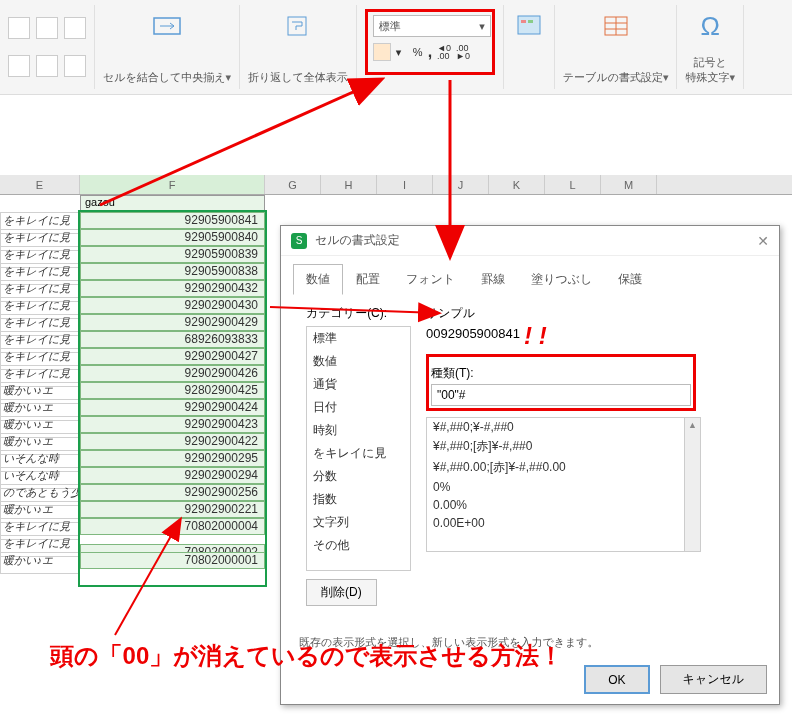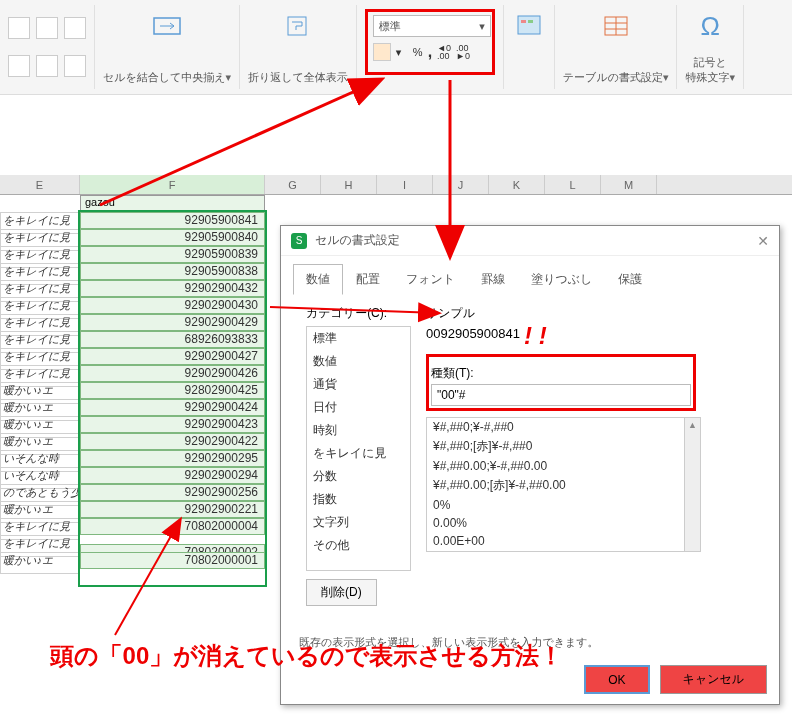--- a/index.html
+++ b/index.html
@@ -57,21 +57,21 @@
 .exclaim { color: #e00; font-size: 24px; font-weight: bold; font-style: italic; }
 .type-lbl { font-size: 12px; margin-top: 6px; }
 .type-input { width: 260px; border: 1px solid #bbb; padding: 3px 5px; font-size: 12px; margin-top: 2px; }
 .type-box { border: 3px solid #e00; padding: 2px 2px; display: inline-block; margin-top: 4px; }
 .fmt-list { border: 1px solid #ccc; width: 275px; height: 135px; margin-top: 6px; overflow: hidden; position: relative; }
 .fmt-item { padding: 2px 6px; font-size: 12px; color: #333; }
 .fmt-scroll { position: absolute; right: 0; top: 0; width: 16px; height: 100%; background: #eee; border-left: 1px solid #ccc; }
 .fmt-scroll::before { content: "▲"; position: absolute; top: 2px; left: 3px; font-size: 9px; color: #888; }
 .dlg-note { padding: 0 18px; font-size: 11px; color: #555; }
 .dlg-btns { position: absolute; bottom: 10px; right: 12px; display: flex; gap: 10px; }
-.dlg-btn { padding: 5px 22px; border: 1px solid #999; background: #ef4444; font-size: 12px; }
+.dlg-btn { padding: 5px 22px; border: 1px solid #999; background: #e5e5e5; font-size: 12px; }
 .dlg-btn.ok { border: 2px solid #5b9bd5; }
 
 
 .anno-text { position: absolute; color: #e00; font-size: 24px; font-weight: bold; left: 50px; top: 640px; }
 svg.arrows { position: absolute; inset: 0; pointer-events: none; }
 </style>
 </head>
 <body>
 
 <div class="ribbon">
@@ -246,21 +246,20 @@
         <span class="exclaim">! !</span>
       </div>
       <div class="type-box">
         <div class="type-lbl">種類(T):</div>
         <input class="type-input" value="&quot;00&quot;#" style="">
       </div>
       <div class="fmt-list" id="fmt-list">
         <div class="fmt-scroll"></div>
       <div class="fmt-item">¥#,##0;¥-#,##0</div>
           <div class="fmt-item">¥#,##0;[赤]¥-#,##0</div>
-          <div class="fmt-item">¥#,##0.00;¥-#,##0.00</div>
           <div class="fmt-item">¥#,##0.00;[赤]¥-#,##0.00</div>
           <div class="fmt-item">0%</div>
           <div class="fmt-item">0.00%</div>
           <div class="fmt-item">0.00E+00</div>
         </div>
     </div>
   </div>
   <div class="dlg-note">既存の表示形式を選択し、新しい表示形式を入力できます。</div>
   <div class="dlg-btns">
     <button class="dlg-btn ok">OK</button>

